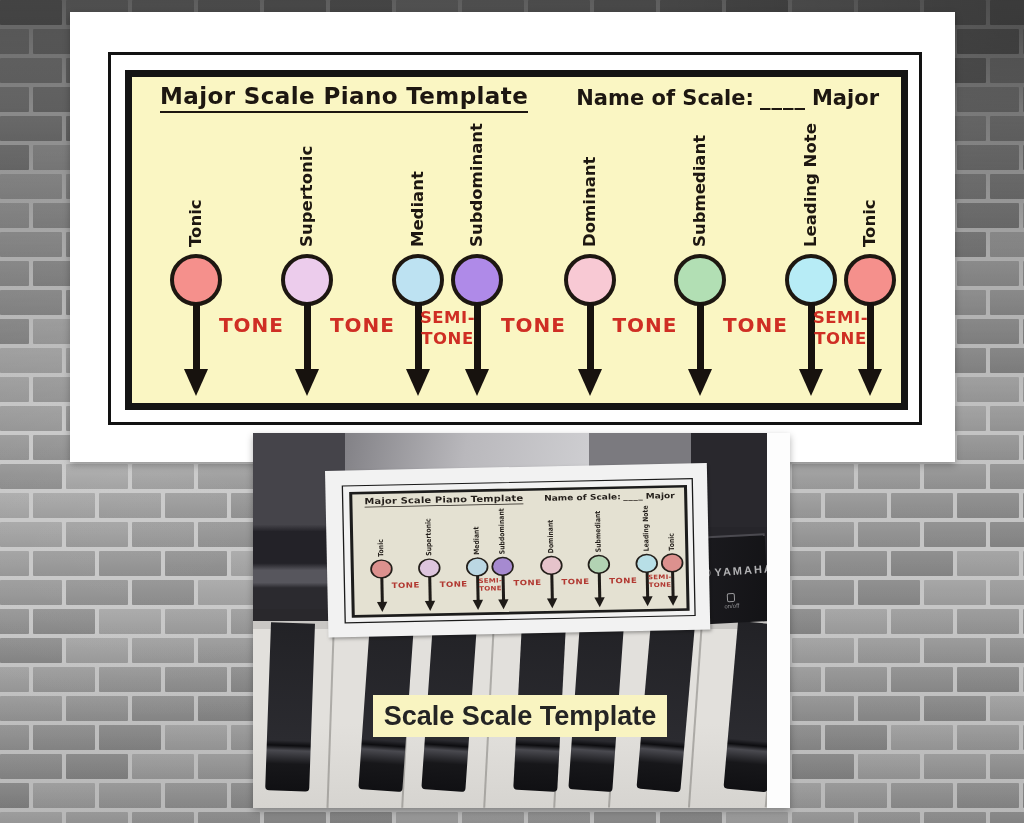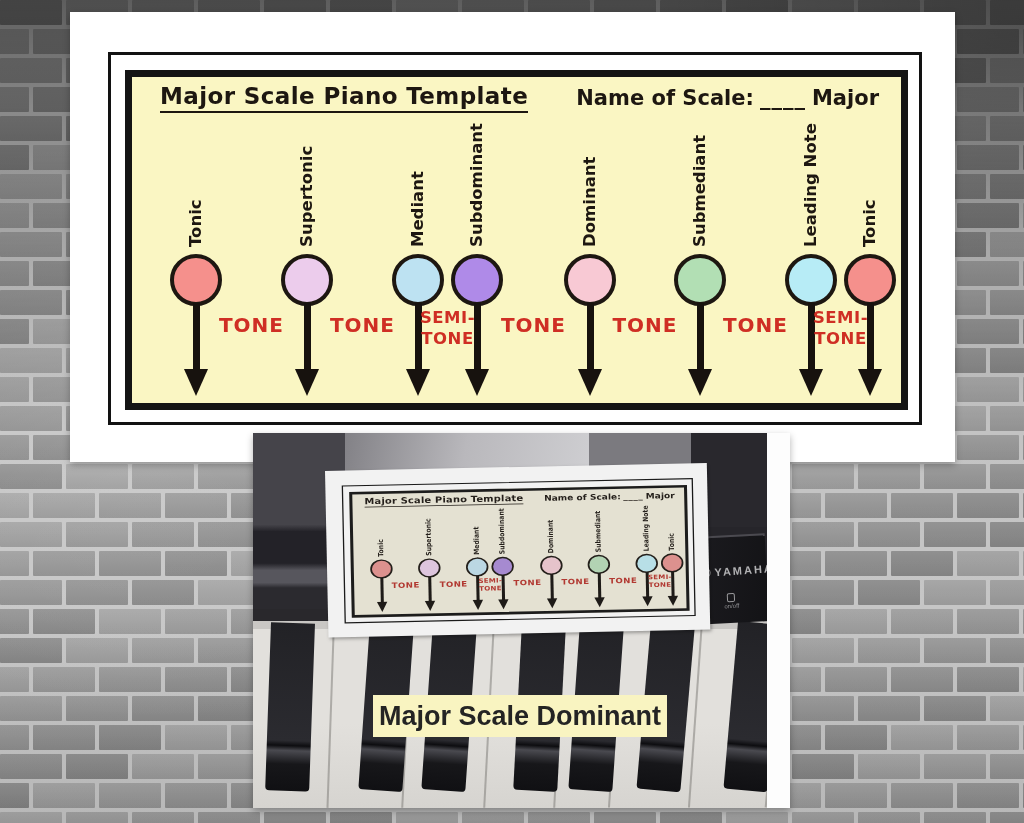--- a/index.html
+++ b/index.html
@@ -697,16 +697,16 @@
               <div class="interval" style="left: 575.5px; color: rgb(207, 46, 36); top: 238px;">TONE</div>
               <div class="interval semi" style="left: 660.5px; color: rgb(207, 46, 36); top: 230px;">
                 <div>SEMI-</div>
                 <div>TONE</div>
               </div>
             </div>
           </div>
         </div>
     </div>
 
-    <div class="caption">Major Scale Dominant</div>
+    <div class="caption">Scale Scale Template</div>
     <div class="white-strip"></div>
   </section>
 </div>
 
 </body></html>

